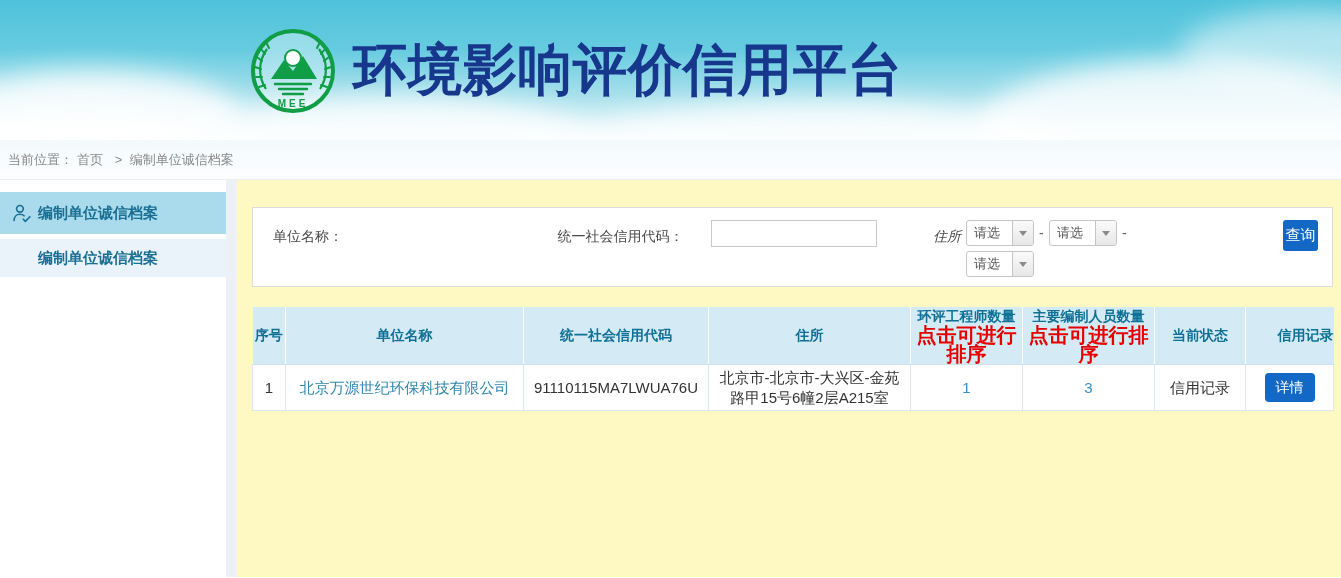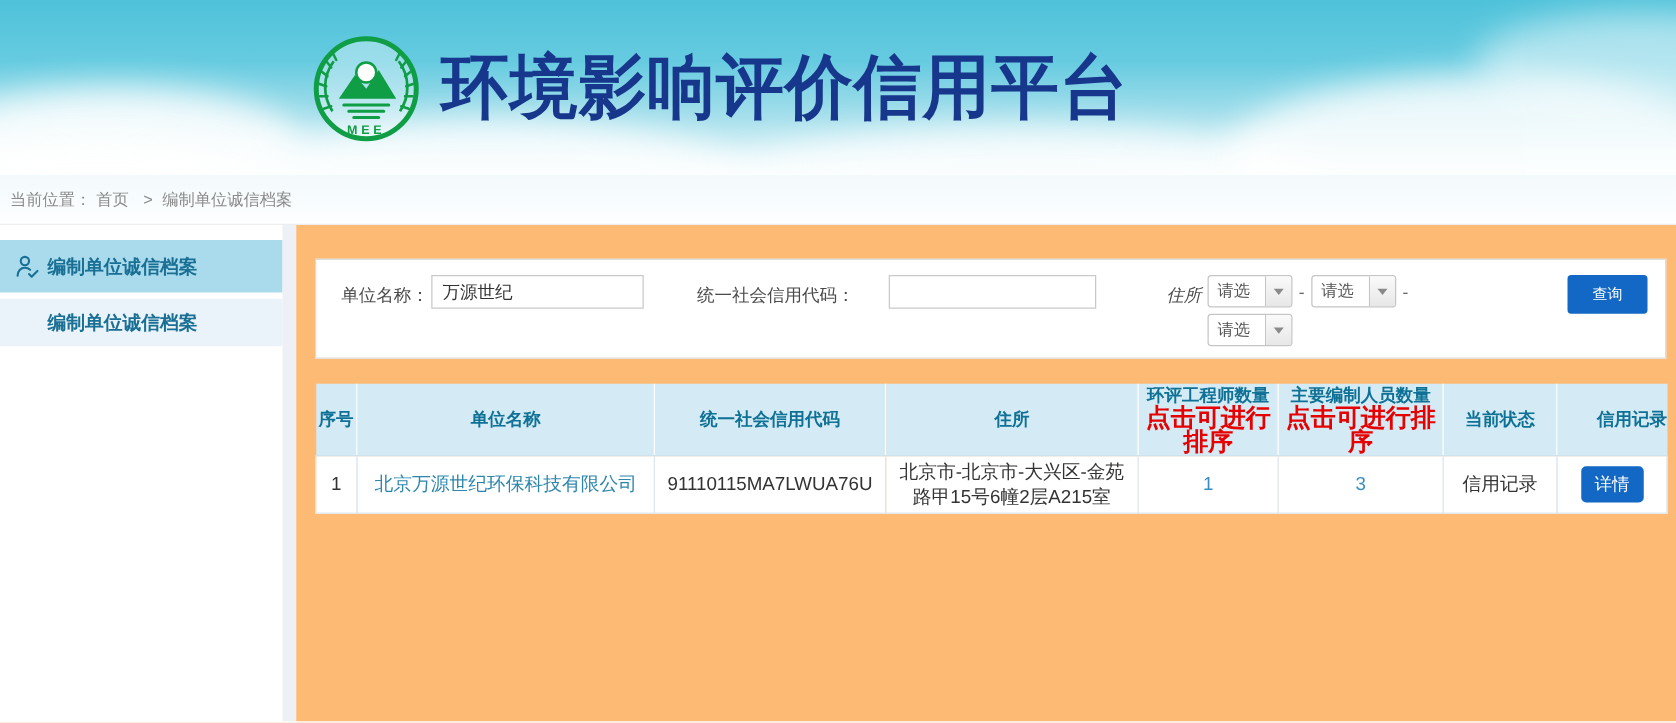--- a/index.html
+++ b/index.html
@@ -29,21 +29,21 @@
 
   
   .layout { display:flex; height:397px; }
   .sidebar { width:226px; background:#fff; }
   .menu-item { display:flex; align-items:center; height:42px; padding-left:12px;
     color:#1a6f94; font-size:15px; font-weight:bold; cursor:pointer; }
   .menu-item.active { background:#a9dbec; margin-top:12px; }
   .menu-item .micon { width:20px; height:20px; margin-right:6px; flex:0 0 auto; }
   .menu-item.sub { background:#e9f3f9; margin-top:5px; height:38px; padding-left:38px; }
   .v-band { width:11px; background:#edf0f4; }
-  .main { flex:1; position:relative; background:#fdba74; }
+  .main { flex:1; position:relative; background:#fef9c3; }
 
   
   .search-panel { position:absolute; left:15px; top:27px; width:1081px; height:80px;
     border:1px solid #dcdcdc; background:#fff; }
   .search-panel label { position:absolute; font-size:14px; color:#4a4a4a; white-space:nowrap; }
   .lbl-unit { left:20px;  top:20px; }
   .lbl-code { left:285px; top:20px; width:165px; text-align:center; }
   .lbl-addr { left:680px; top:20px;font-style:italic; }
   .txt-input { position:absolute; height:27px; border:1px solid #c9c9c9; background:#fff;
     font-size:14px; color:#333; padding:0 8px; outline:none; }
@@ -52,22 +52,22 @@
   .selbox { position:absolute; width:68px; height:26px; border:1px solid #c5c5c5; border-radius:3px;
     background:#fff; display:flex; align-items:stretch; cursor:pointer; }
   .selbox .sel-text { flex:1; font-size:13px; color:#555; line-height:24px; padding-left:7px; overflow:hidden; }
   .selbox .sel-arrow { width:21px; border-left:1px solid #c5c5c5; border-radius:0 2px 2px 0;
     background:linear-gradient(180deg,#fafafa,#e7e7e7); display:flex; align-items:center; justify-content:center; }
   .selbox .tri { width:0; height:0; border-left:4px solid transparent; border-right:4px solid transparent;
     border-top:5px solid #8a8a8a; }
   .sel1 { left:713px; top:12px; } .sel2 { left:796px; top:12px; } .sel3 { left:713px; top:43px; }
   .dash { position:absolute; font-size:14px; color:#666; }
   .dash1 { left:786px; top:17px; } .dash2 { left:869px; top:17px; }
-  .btn-query { position:absolute; right:14px; top:12px; width:64px; height:31px; border:none;
-    border-radius:3px; background:#1268c4; color:#fff; font-size:12px; cursor:pointer;
+  .btn-query { position:absolute; right:14px; top:12px; width:35px; height:31px; border:none;
+    border-radius:3px; background:#1268c4; color:#fff; font-size:15px; cursor:pointer;
     font-family:Liberation Sans, sans-serif; }
 
   
   .results { position:absolute; left:15px; top:127px; width:1081px; border-collapse:collapse;
     table-layout:fixed; }
   .results th { background:#d4eaf5; color:#0e7195; font-size:14px; font-weight:bold; height:42px;
     border-right:1px solid #ffffff; border-bottom:1px solid #cfe3ee; text-align:center;
     vertical-align:middle; line-height:19px; }
   .results th:last-child { border-right:none;text-align:right; }
   .results .sort-note { display:block; color:#e60000; font-weight:bold; font-size:20px; }
@@ -130,21 +130,20 @@
       <span>编制单位诚信档案</span>
     </div>
   </aside>
 
   <div class="v-band"></div>
 
   <main class="main">
 
     <section class="search-panel">
       <label class="lbl-unit">单位名称：</label>
-      <input class="txt-input inp-unit" type="text" value="万源世纪" style="">
 
       <label class="lbl-code">统一社会信用代码：</label>
       <input class="txt-input inp-code" type="text" value="" style="">
 
       <label class="lbl-addr">住所：</label>
 
       <div class="selbox sel1">
         <span class="sel-text">请选择</span>
         <span class="sel-arrow">
             <span class="tri"></span>

